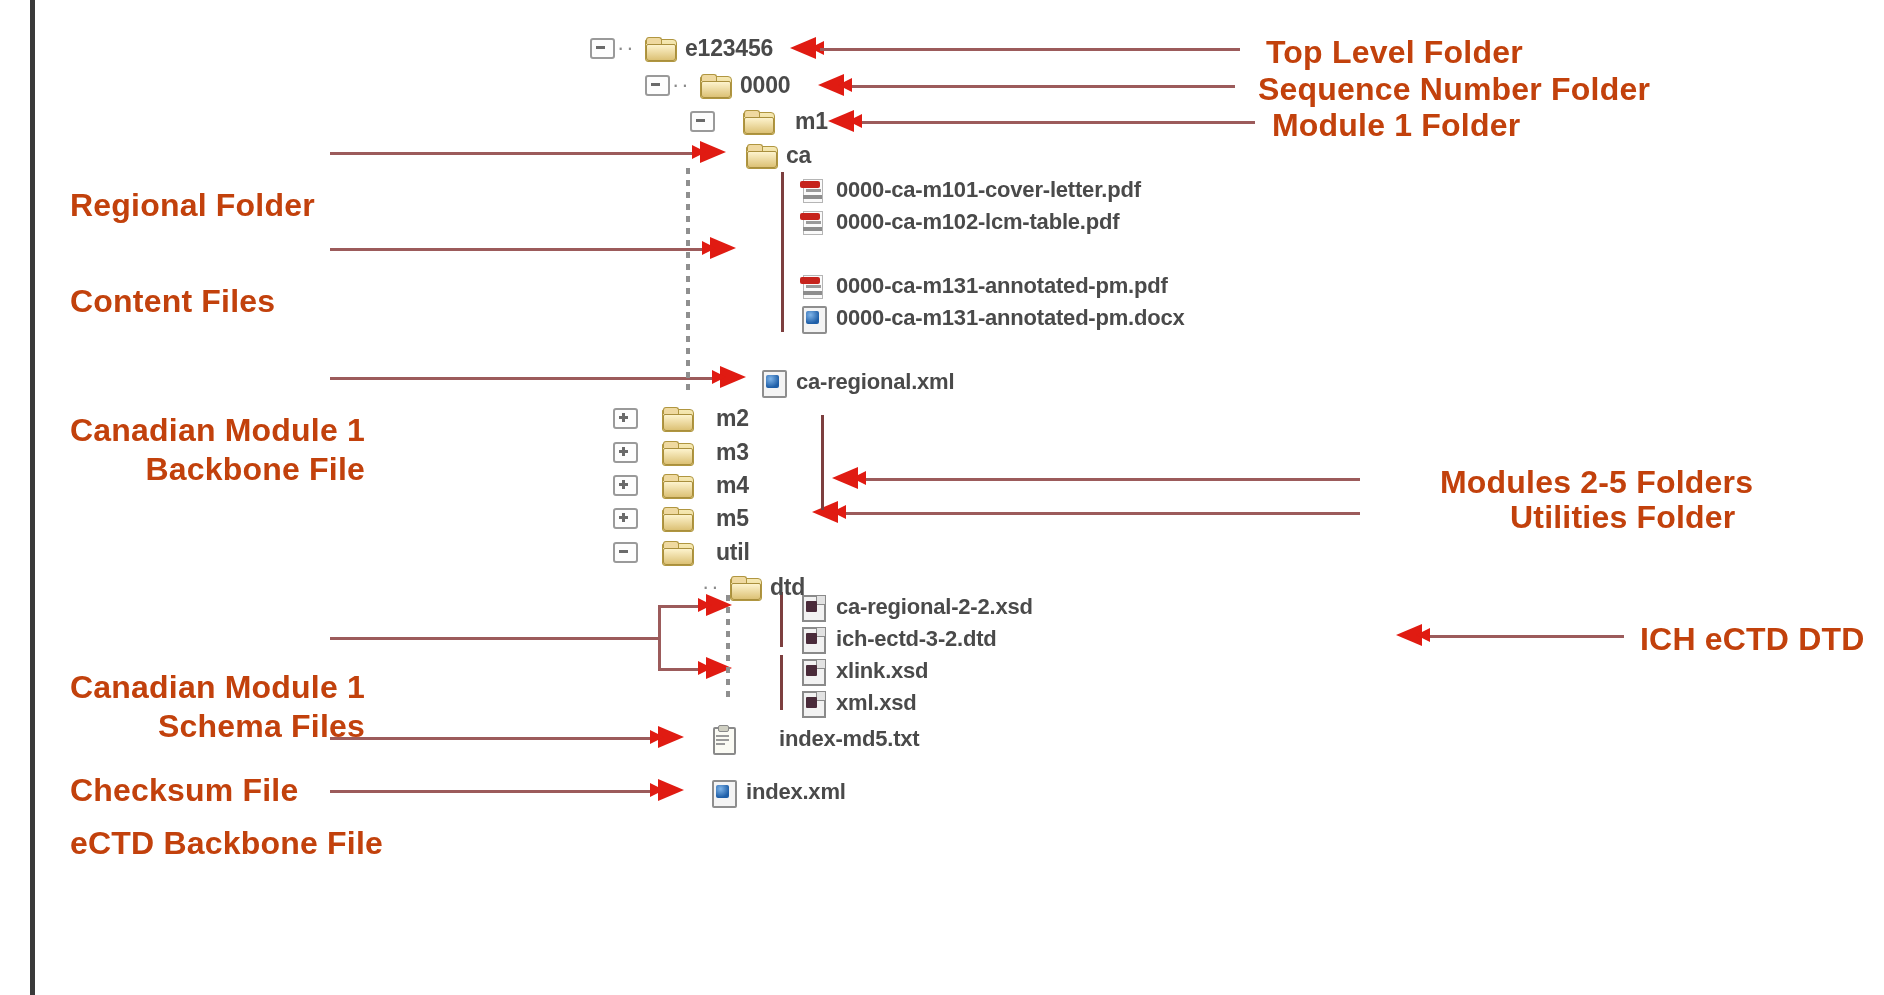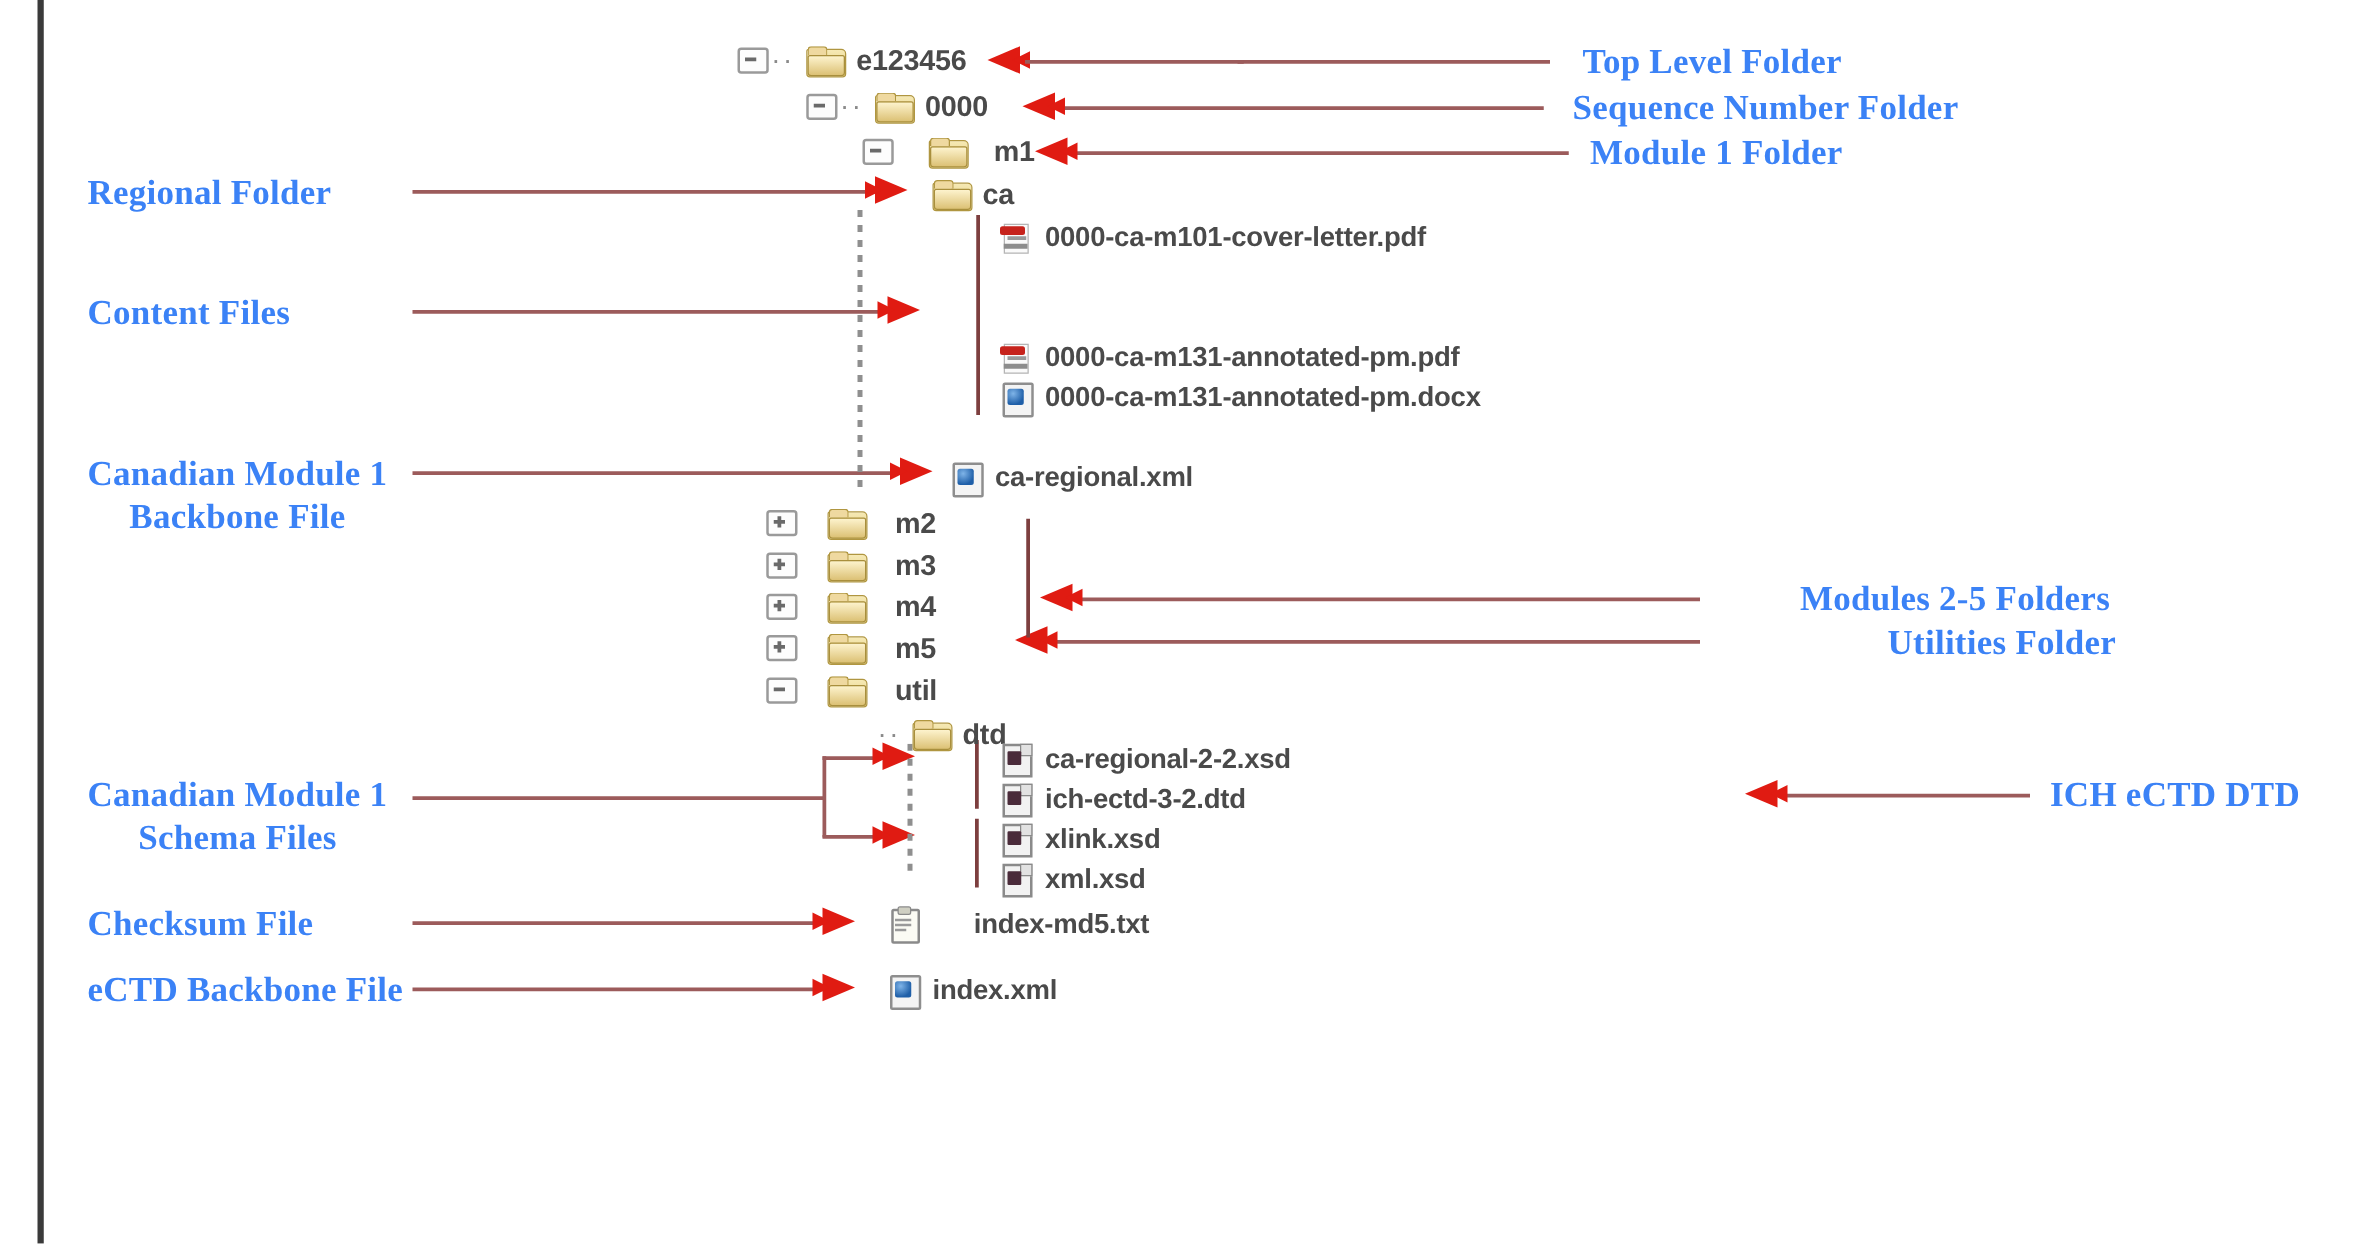--- a/index.html
+++ b/index.html
@@ -20,30 +20,30 @@
   .frame-left {
     position: absolute;
     left: 30px; top: 0px;
     width: 5px; height: 995px;
     background: #3a3a3a;
   }
 
   
   .callout {
     position: absolute;
-    font-family: Liberation Serif, serif;
+    font-family: Liberation Sans, sans-serif;
     font-weight: bold;
-    font-size: 28px;
-    color: #3b82f6;
+    font-size: 32px;
+    color: #c2410c;
     white-space: nowrap;
     letter-spacing: 0.2px;
     line-height: 1.22;
   }
   .callout.right { text-align: left; }
-  .callout.left  { text-align: center; }
+  .callout.left  { text-align: right; margin-top: 48px; }
 
   
   .leader {
     position: absolute;
     height: 3px;
     background: #9c5b5b;
   }
 
   
   .leader-v {
@@ -389,20 +389,29 @@
   <div class="row" style="left:800px; top:175px;">
     <span class="ico pdf">
         <span class="sheet"></span>
         <span class="bar"></span>
         <span class="bar2"></span>
         <span class="bar3"></span>
       </span>
     <span class="name sm">0000-ca-m101-cover-letter.pdf</span>
   </div>
 
+  <div class="row" style="left:800px; top:207px;">
+    <span class="ico pdf">
+        <span class="sheet"></span>
+        <span class="bar"></span>
+        <span class="bar2"></span>
+        <span class="bar3"></span>
+      </span>
+    <span class="name sm">0000-ca-m102-lcm-table.pdf</span>
+  </div>
 
 
   <div class="row" style="left:800px; top:271px;">
     <span class="ico pdf">
         <span class="sheet"></span>
         <span class="bar"></span>
         <span class="bar2"></span>
         <span class="bar3"></span>
       </span>
     <span class="name sm">0000-ca-m131-annotated-pm.pdf</span>

